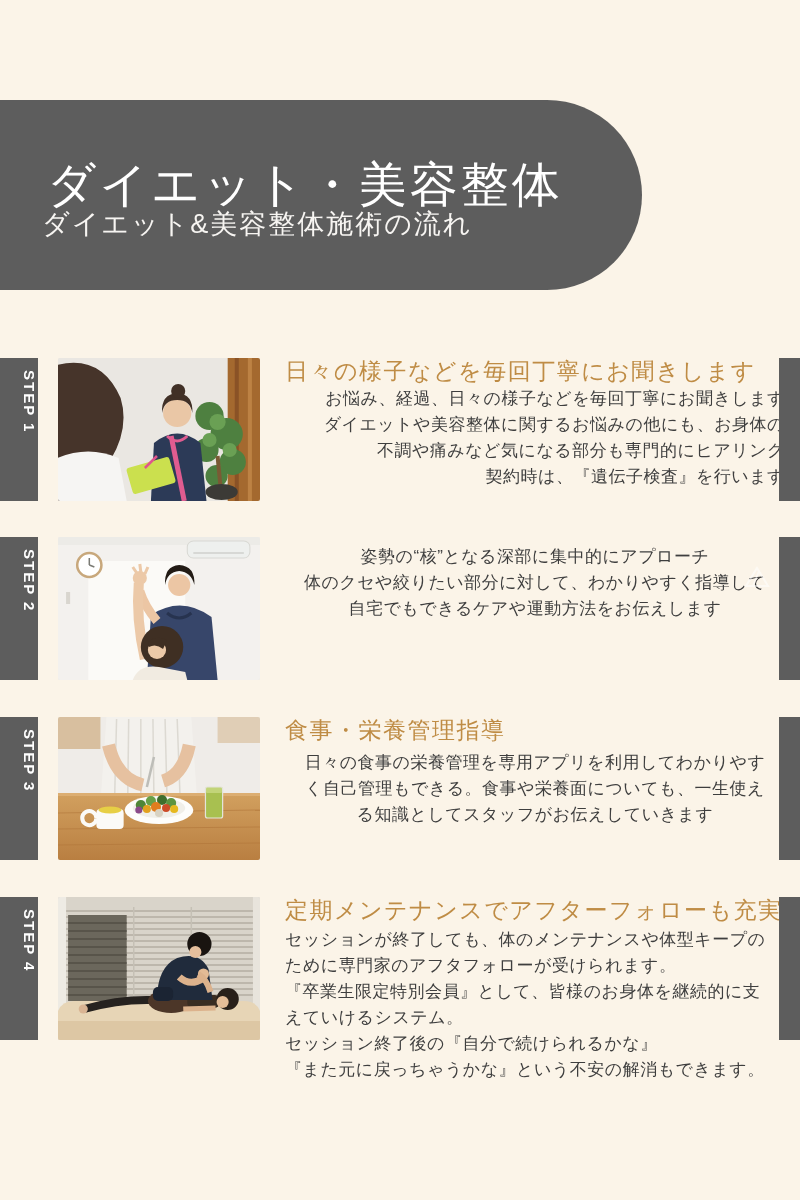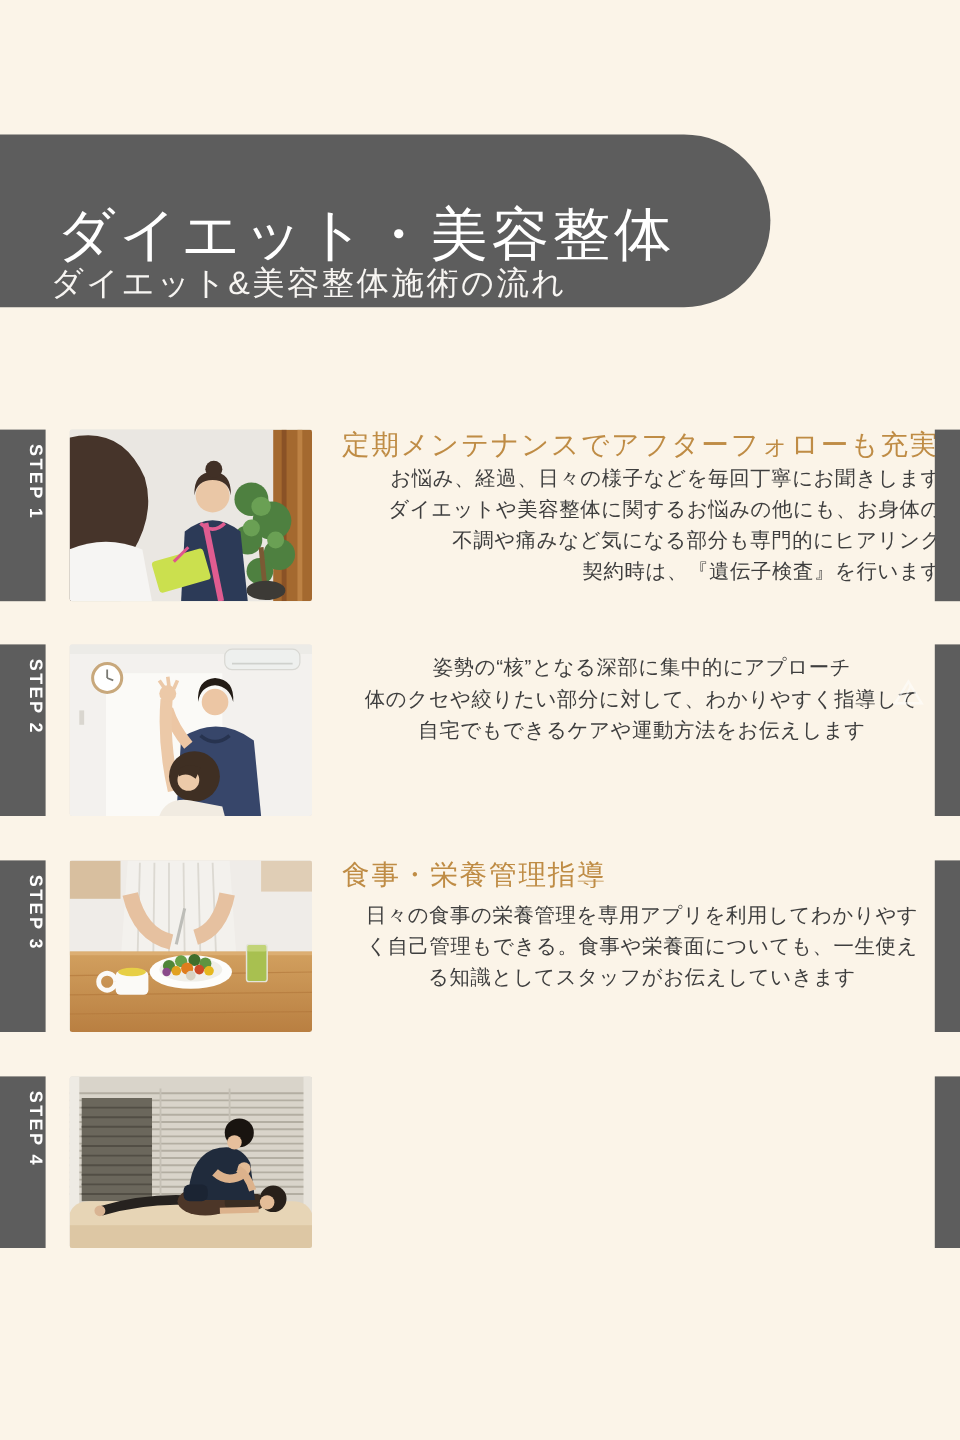--- a/index.html
+++ b/index.html
@@ -6,21 +6,21 @@
   body{
     width:800px;height:1200px;
     background:#fbf4e8;
     font-family:"Liberation Sans","DejaVu Sans",sans-serif;
     position:relative;overflow:hidden;
   }
   .page{position:absolute;inset:0;width:800px;height:1200px;}
 
   
   .header-pill{
-    position:absolute;left:0;top:112px;width:642px;height:144px;
+    position:absolute;left:0;top:100px;width:642px;height:190px;
     background:#5d5d5d;
     border-radius:0 95px 95px 0;
   }
   .header-title{
     position:absolute;left:47px;top:28px;
     font-family:"DejaVu Serif","Liberation Serif",serif;
     font-size:48px;font-weight:400;color:#ffffff;
     letter-spacing:3px;white-space:nowrap;line-height:1;
   }
   .header-subtitle{
@@ -119,21 +119,21 @@
         <path d="M103 55 Q102 36 118 35 Q134 36 133 55 Q131 42 118 42 Q105 42 103 55 Z" fill="#413026"></path>
         <circle cx="119" cy="33" r="7" fill="#413026"></circle>
         <path d="M100 108 Q88 120 78 116" stroke="#eac7a6" stroke-width="8" fill="none"></path>
         <rect x="70" y="104" width="44" height="27" rx="3" fill="#cbe04e" transform="rotate(-16 92 117)"></rect>
         <path d="M86 110 L98 98" stroke="#e0558c" stroke-width="2.5"></path>
         <path d="M-5 143 L-5 8 Q42 -6 62 40 Q71 70 52 102 L42 143 Z" fill="#46342a"></path>
         <path d="M-5 143 L-5 102 Q28 86 60 100 L68 143 Z" fill="#f6f5f3"></path>
       </svg>
     </div>
     <div class="texts">
-      <h3 class="step-heading">定期メンテナンスでアフターフォローも充実</h3>
+      <h3 class="step-heading">日々の様子などを毎回丁寧にお聞きします</h3>
       <p class="step-body body-1">お悩み、経過、日々の様子などを毎回丁寧にお聞きします
 ダイエットや美容整体に関するお悩みの他にも、お身体の
 不調や痛みなど気になる部分も専門的にヒアリング
 契約時は、『遺伝子検査』を行います</p>
     </div>
     <div class="tab-right"></div>
   </section>
 
   <section class="step step-2">
     <div class="tab-left">
@@ -287,20 +287,29 @@
         <circle cx="163" cy="105" r="6" fill="#e4bd98"></circle>
         <path d="M98 103 Q98 70 118 61 Q140 54 149 72 L153 103 Z" fill="#202b3c"></path>
         <rect x="94" y="90" width="20" height="14" rx="5" fill="#1b2433"></rect>
         <circle cx="140" cy="47" r="12" fill="#191410"></circle>
         <circle cx="136" cy="55" r="6" fill="#e6bf9c"></circle>
         <path d="M120 80 Q131 90 144 81" stroke="#dcb28c" stroke-width="7" fill="none"></path>
         <circle cx="144" cy="77" r="5.5" fill="#e3bb95"></circle>
         <path d="M151 95 Q147 82 139 77" stroke="#dcb28c" stroke-width="6" fill="none"></path>
       </svg>
     </div>
+    <div class="texts">
+      <h3 class="step-heading">定期メンテナンスでアフターフォローも充実</h3>
+      <p class="step-body body-4">セッションが終了しても、体のメンテナンスや体型キープの
+ために専門家のアフタフォローが受けられます。
+『卒業生限定特別会員』として、皆様のお身体を継続的に支
+えていけるシステム。
+セッション終了後の『自分で続けられるかな』
+『また元に戻っちゃうかな』という不安の解消もできます。</p>
+    </div>
     <div class="tab-right"></div>
   </section>
 
   <svg class="faint-triangle" viewBox="0 0 26 24">
     <path d="M13 3 L24 21 L2 21 Z" fill="none" stroke="#ffffff" stroke-width="2"></path>
     <line x1="9" y1="21" x2="15" y2="6" stroke="#ffffff" stroke-width="1.6"></line>
   </svg>
 
 </div>
 

